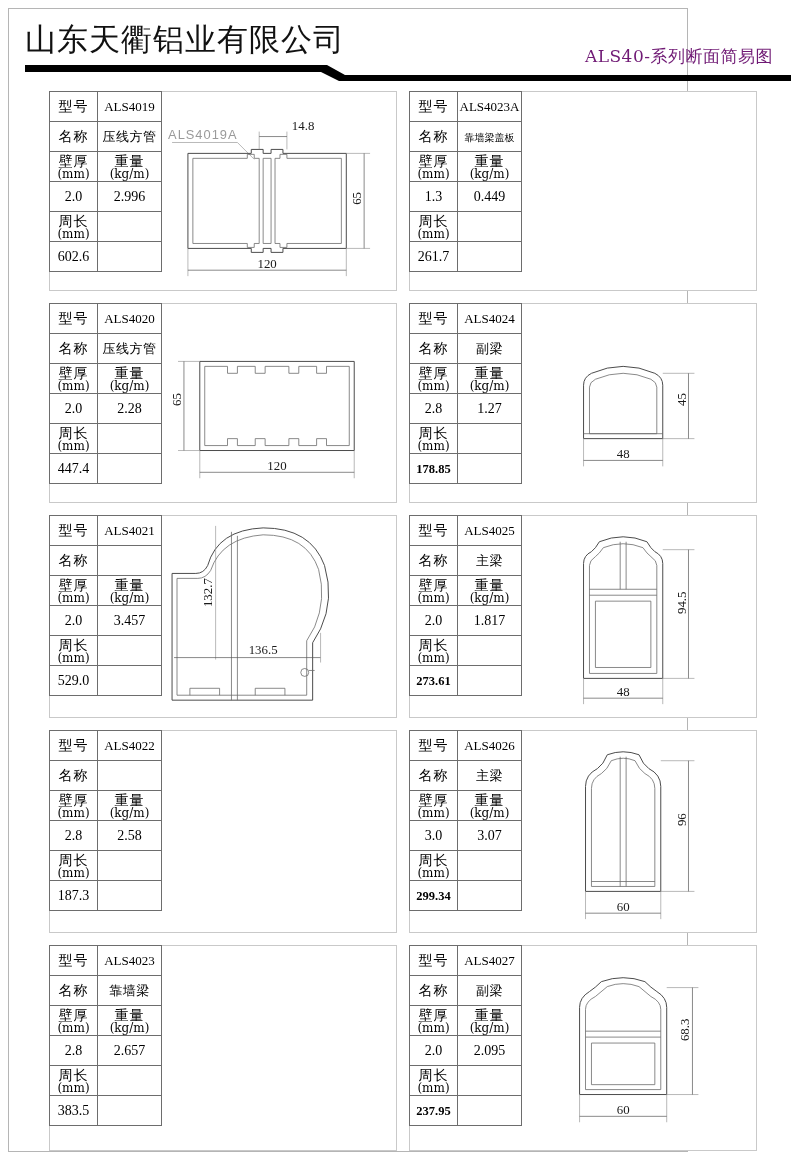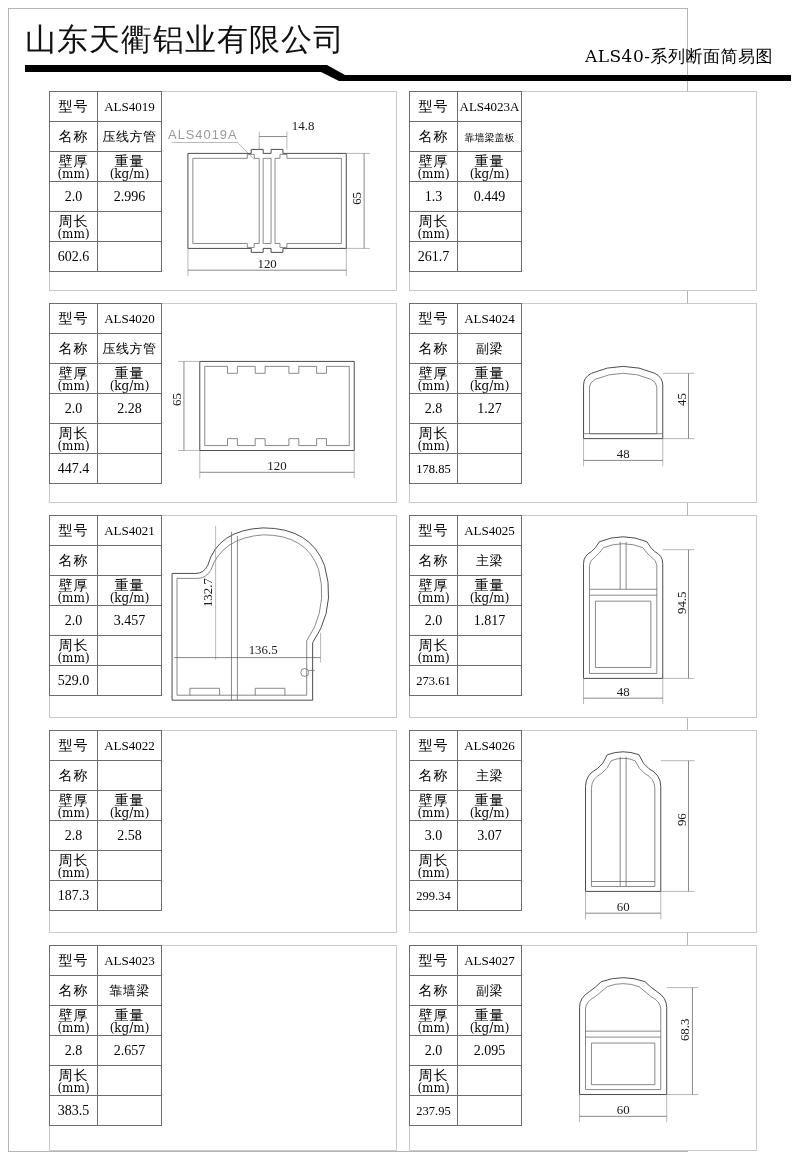--- a/index.html
+++ b/index.html
@@ -17,21 +17,21 @@
   
   .header{position:absolute;left:0;top:0;width:782px;height:80px;}
   .company{
     position:absolute;left:16px;top:10px;
     font-size:31px;letter-spacing:1px;
     font-family:"DejaVu Serif","Liberation Serif",serif;
     font-weight:500;white-space:nowrap;color:#111;
   }
   .doc-title{
     position:absolute;right:18px;top:36px;
-    font-size:17px;letter-spacing:.5px;white-space:nowrap;color:#000000;
+    font-size:17px;letter-spacing:.5px;white-space:nowrap;color:#701a75;
     font-family:"DejaVu Serif","Liberation Serif",serif;
   }
   .rule{position:absolute;left:0;top:56px;width:782px;height:18px;}
 
   
   .grid{position:absolute;left:0;top:82px;width:782px;height:1060px;}
   .panel{position:absolute;border:1px solid #c9c9c9;box-sizing:border-box;background:#fff;}
   .panel.col-l{left:40px;width:348px;}
   .panel.col-r{left:400px;width:348px;}
   .panel.r0{top:0px;height:200px;}
@@ -49,21 +49,21 @@
     height:29px;
   }
   .spec td.k{width:47px;margin-top:20px;}
   .spec td.v{width:63px;margin-top:12px;}
   .lbl{font-size:14px;letter-spacing:1px;font-family:"DejaVu Serif",serif;}
   .lbl .u{font-size:12px;letter-spacing:0;display:block;margin-top:-2px;}
   .code{font-size:13px;font-family:"Liberation Serif",serif;letter-spacing:0;}
   .nm{font-size:13px;letter-spacing:.5px;font-family:"DejaVu Serif",serif;}
   .nm.sm{font-size:10px;letter-spacing:0;text-align:right;}
   .num{font-size:14px;font-family:"Liberation Serif",serif;}
-  .num.sm{font-size:12.5px;}
+  .num.sm{font-size:12.5px;font-weight:bold;}
 
   
   .draw{position:absolute;left:110px;top:0;right:0;bottom:0;}
   .draw svg{display:block;width:100%;height:100%;}
   .dimtext{font-family:"Liberation Serif",serif;font-size:13px;fill:#1a1a1a;}
   .calltext{font-family:"Liberation Sans",sans-serif;font-size:13px;fill:#9a9a9a;letter-spacing:1px;}
   .prof{fill:none;stroke:#4a4a4a;stroke-width:1;}
   .prof2{fill:none;stroke:#6a6a6a;stroke-width:.8;}
   .dim{stroke:#555;stroke-width:.7;fill:none;}
   .ext{stroke:#888;stroke-width:.6;fill:none;}

